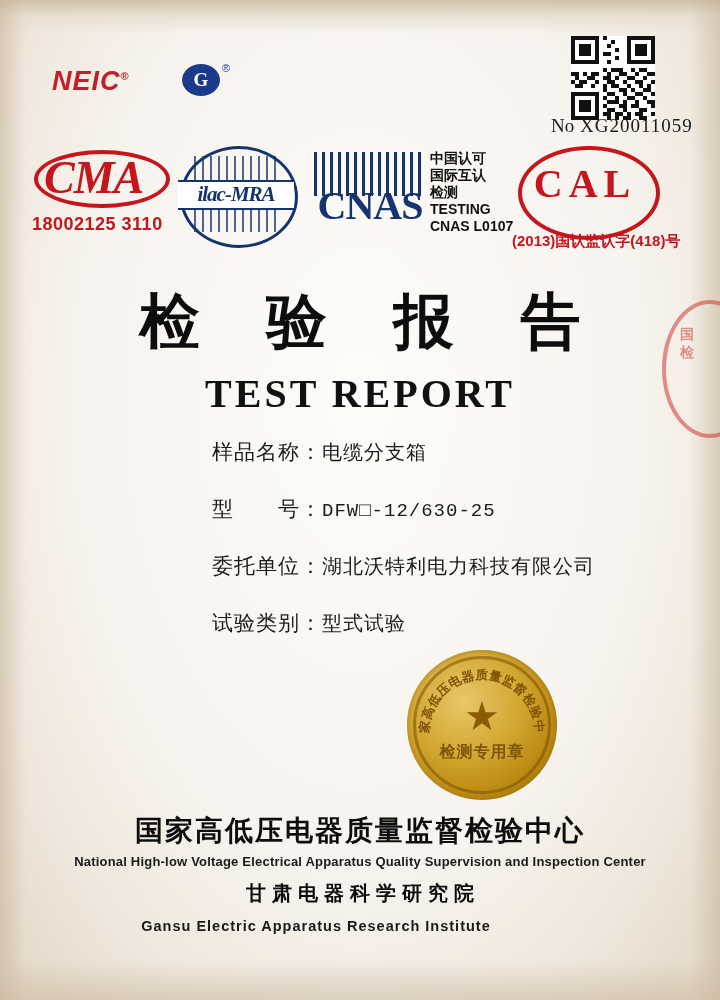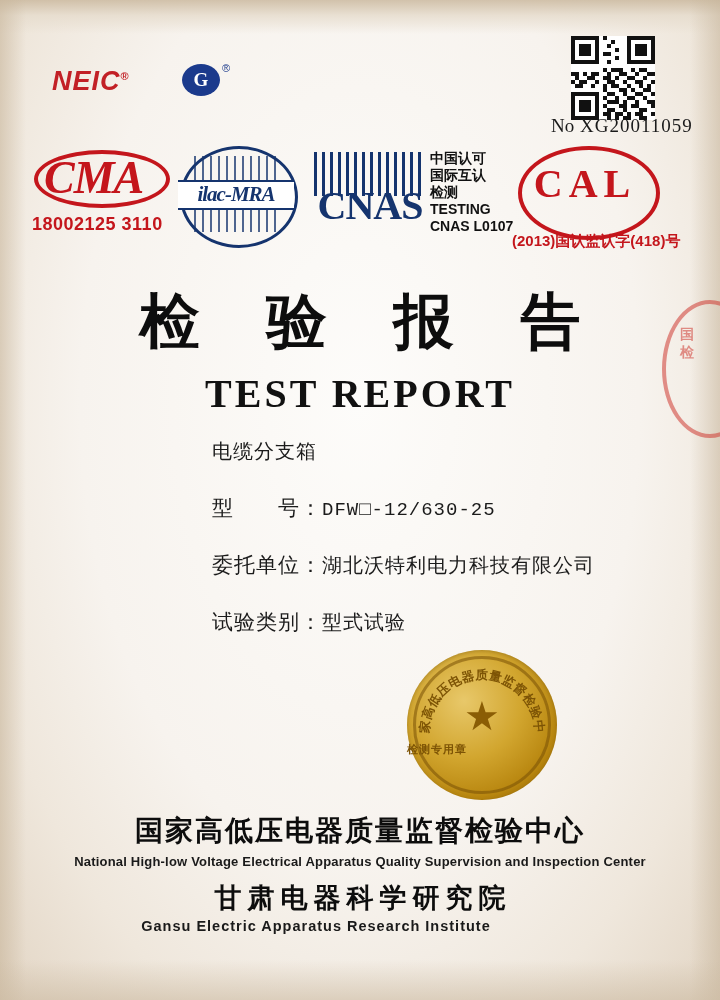--- a/index.html
+++ b/index.html
@@ -187,22 +187,22 @@
     font-size:40px;color:#8a5d05;line-height:1;
   }
   .seal .arc{
     position:absolute;left:0;top:0;width:150px;height:150px;
   }
   .seal .arc text{
     font-family:"Liberation Serif",serif;font-size:12.5px;font-weight:bold;
     fill:#7d5405;letter-spacing:.5px;
   }
   .seal .bottom-txt{
-    position:absolute;left:0;top:92px;width:150px;
-    font-family:"Liberation Serif",serif;font-weight:bold;font-size:11px;
+    position:absolute;left:0;top:92px;width:150px;text-align:center;
+    font-family:"Liberation Serif",serif;font-weight:bold;font-size:16px;
     color:#7d5405;letter-spacing:1px;
   }
 
   
   .side-stamp{
     position:absolute;right:-38px;top:300px;width:88px;height:130px;
     border:4px solid #cf3b33;border-radius:50%;
     opacity:.55;
   }
   .side-stamp span{
@@ -217,21 +217,21 @@
     font-family:"Liberation Serif",serif;font-weight:bold;font-size:28px;
     color:#0d0d0d;letter-spacing:2px;
   }
   .f2{
     position:absolute;left:0;top:854px;width:720px;text-align:center;
     font-family:"Liberation Sans",sans-serif;font-weight:bold;font-size:13px;
     color:#1a1a1a;letter-spacing:.2px;
   }
   .f3{
     position:absolute;left:0;top:880px;width:720px;text-align:center;
-    font-family:Liberation Mono, monospace;font-weight:bold;font-size:27px;
+    font-family:Liberation Mono, monospace;font-weight:bold;font-size:20px;
     color:#0d0d0d;letter-spacing:6px;text-indent:6px;
   }
   .f4{
     position:absolute;left:0;top:918px;width:632px;text-align:center;
     font-family:"Liberation Sans",sans-serif;font-weight:bold;font-size:14.5px;
     color:#1a1a1a;letter-spacing:1px;
   }
 </style>
 </head>
 <body>
@@ -406,20 +406,21 @@
     <div class="ring"></div>
     <div class="letters">CAL</div>
   </div>
   <div class="cal-code">(2013)国认监认字(418)号</div>
 
   <div class="title-cn">检 验 报 告</div>
   <div class="title-en">TEST REPORT</div>
 
   <div class="fields">
     <div class="frow">
+      <span class="flabel">样品名称：</span>
       <span class="fvalue">电缆分支箱</span>
     </div>
     <div class="frow">
       <span class="flabel">型　　号：</span>
       <span class="fvalue mono">DFW□-12/630-25</span>
     </div>
     <div class="frow">
       <span class="flabel">委托单位：</span>
       <span class="fvalue">湖北沃特利电力科技有限公司</span>
     </div>

